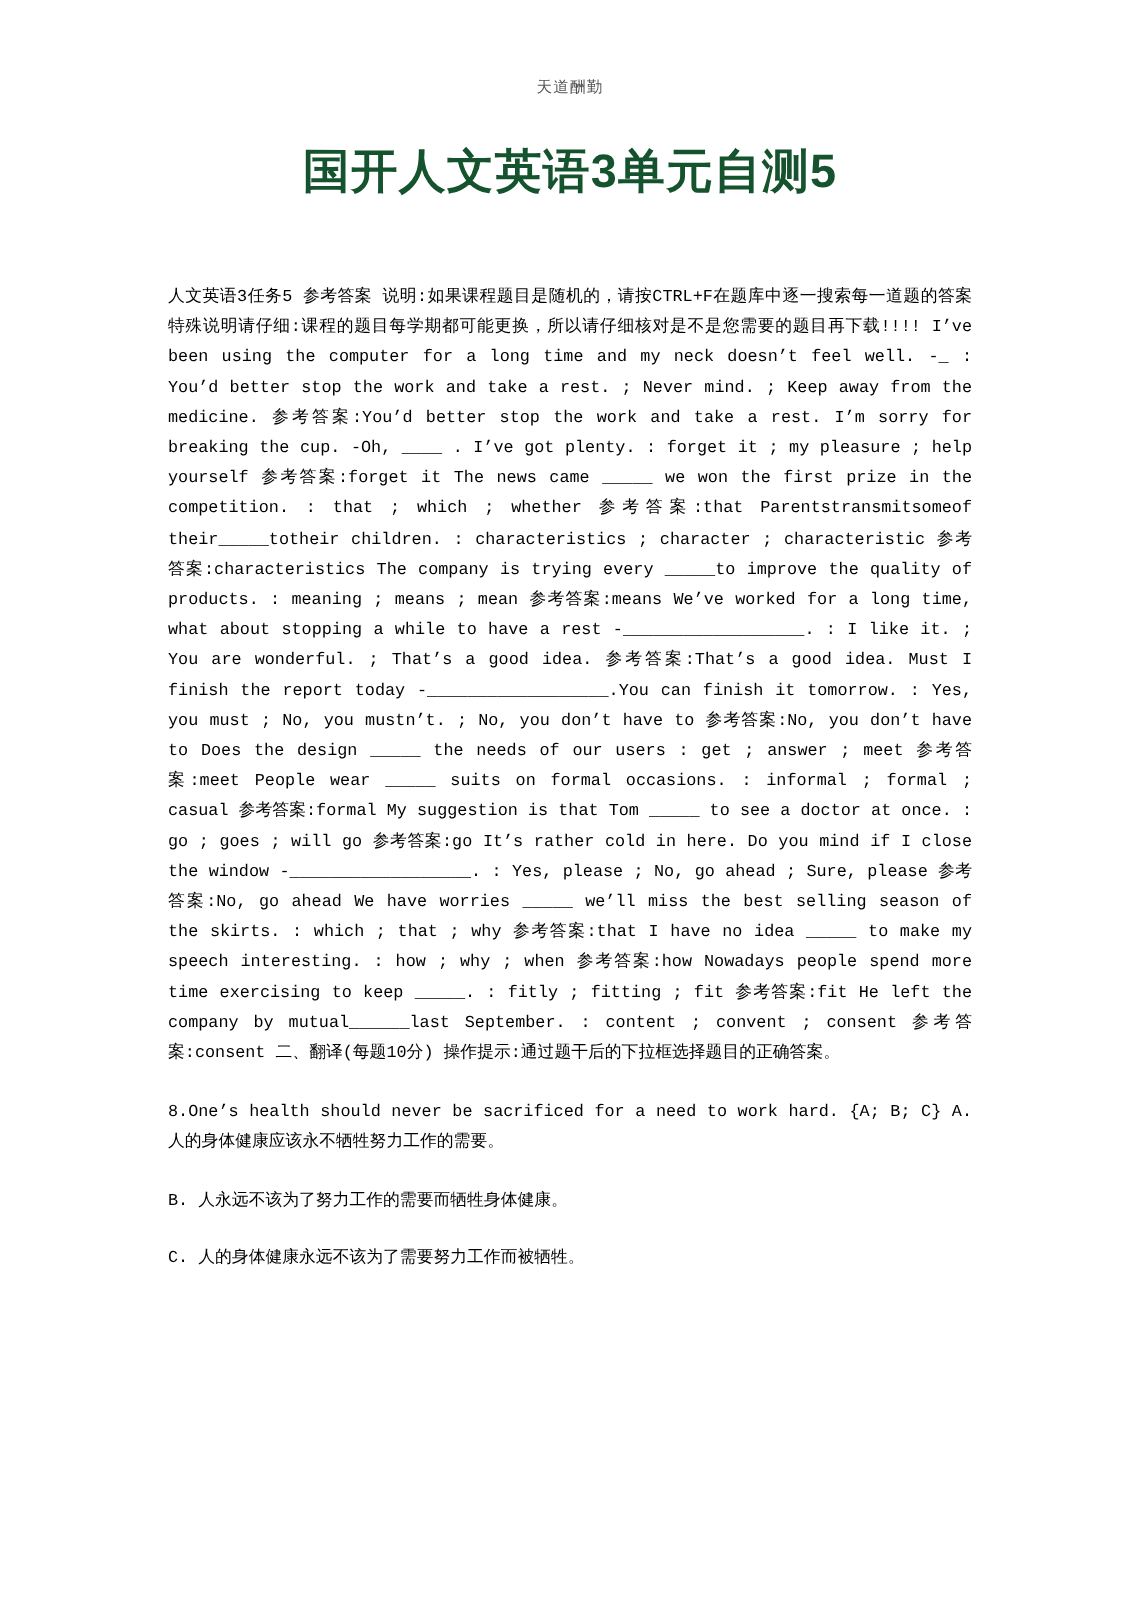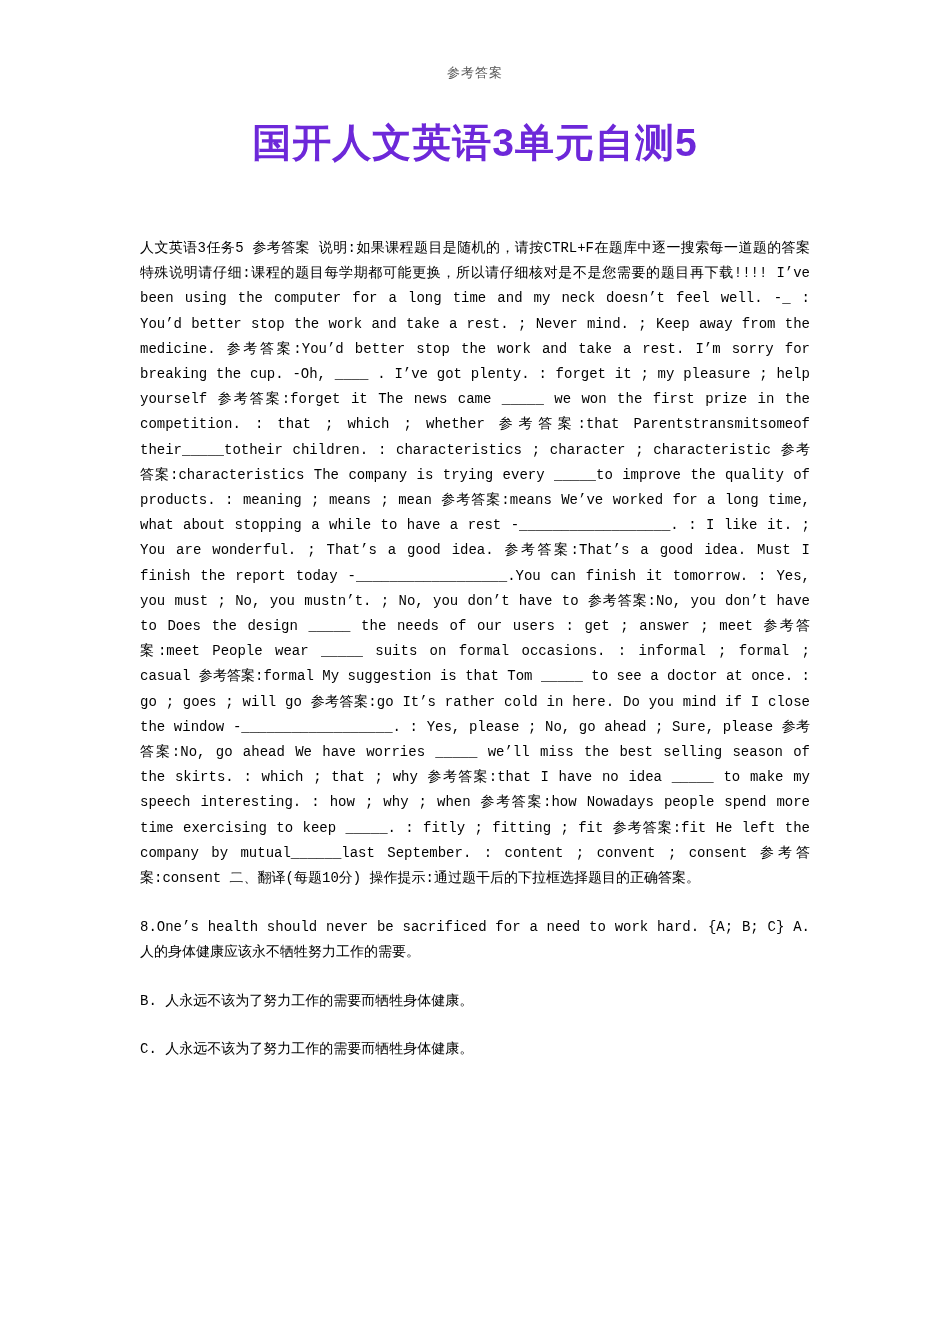--- a/index.html
+++ b/index.html
@@ -28,21 +28,21 @@
     font-size: 13px;
     color: #555555;
     margin-top: 64px;
     letter-spacing: 1px;
   }
   .doc-title {
     text-align: center;
     font-family: "Liberation Sans", "DejaVu Sans", sans-serif;
     font-weight: bold;
     font-size: 39px;
-    color: #6d28d9;
+    color: #14532d;
     margin-top: 34px;
     letter-spacing: 1px;
   }
   .body-wrap {
     margin-top: 66px;
     padding: 0 140px 0 140px;
   }
   .para {
     font-family: "Liberation Mono", "DejaVu Sans Mono", monospace;
     font-size: 14px;
@@ -62,24 +62,24 @@
   .para.opt {
     margin-bottom: 23px;
     margin-top: 19px;
   }
 </style>
 </head>
 <body>
 
 <div class="page">
 
-  <div class="watermark">参考答案</div>
+  <div class="watermark">天道酬勤</div>
 
   <h1 class="doc-title">国开人文英语3单元自测5</h1>
 
   <div class="body-wrap">
     <p class="para first">人文英语3任务5 参考答案 说明:如果课程题目是随机的，请按CTRL+F在题库中逐一搜索每一道题的答案 特殊说明请仔细:课程的题目每学期都可能更换，所以请仔细核对是不是您需要的题目再下载!!!! I’ve been using the computer for a long time and my neck doesn’t feel well. -_ : You’d better stop the work and take a rest. ; Never mind. ; Keep away from the medicine. 参考答案:You’d better stop the work and take a rest. I’m sorry for breaking the cup. -Oh, ____ . I’ve got plenty. : forget it ; my pleasure ; help yourself 参考答案:forget it The news came _____ we won the first prize in the competition. : that ; which ; whether 参考答案:that Parentstransmitsomeof their_____totheir children. : characteristics ; character ; characteristic 参考答案:characteristics The company is trying every _____to improve the quality of products. : meaning ; means ; mean 参考答案:means We’ve worked for a long time, what about stopping a while to have a rest -__________________. : I like it. ; You are wonderful. ; That’s a good idea. 参考答案:That’s a good idea. Must I finish the report today -__________________.You can finish it tomorrow. : Yes, you must ; No, you mustn’t. ; No, you don’t have to 参考答案:No, you don’t have to Does the design _____ the needs of our users : get ; answer ; meet 参考答案:meet People wear _____ suits on formal occasions. : informal ; formal ; casual 参考答案:formal My suggestion is that Tom _____ to see a doctor at once. : go ; goes ; will go 参考答案:go It’s rather cold in here. Do you mind if I close the window -__________________. : Yes, please ; No, go ahead ; Sure, please 参考答案:No, go ahead We have worries _____ we’ll miss the best selling season of the skirts. : which ; that ; why 参考答案:that I have no idea _____ to make my speech interesting. : how ; why ; when 参考答案:how Nowadays people spend more time exercising to keep _____. : fitly ; fitting ; fit 参考答案:fit He left the company by mutual______last September. : content ; convent ; consent 参考答案:consent 二、翻译(每题10分) 操作提示:通过题干后的下拉框选择题目的正确答案。</p>
     <p class="para q">8.One’s health should never be sacrificed for a need to work hard. {A; B; C} A. 人的身体健康应该永不牺牲努力工作的需要。</p>
     <p class="para opt">B. 人永远不该为了努力工作的需要而牺牲身体健康。</p>
-    <p class="para opt">C. 人永远不该为了努力工作的需要而牺牲身体健康。</p>
+    <p class="para opt">C. 人的身体健康永远不该为了需要努力工作而被牺牲。</p>
   </div>
 
 </div>
 
 </body></html>

